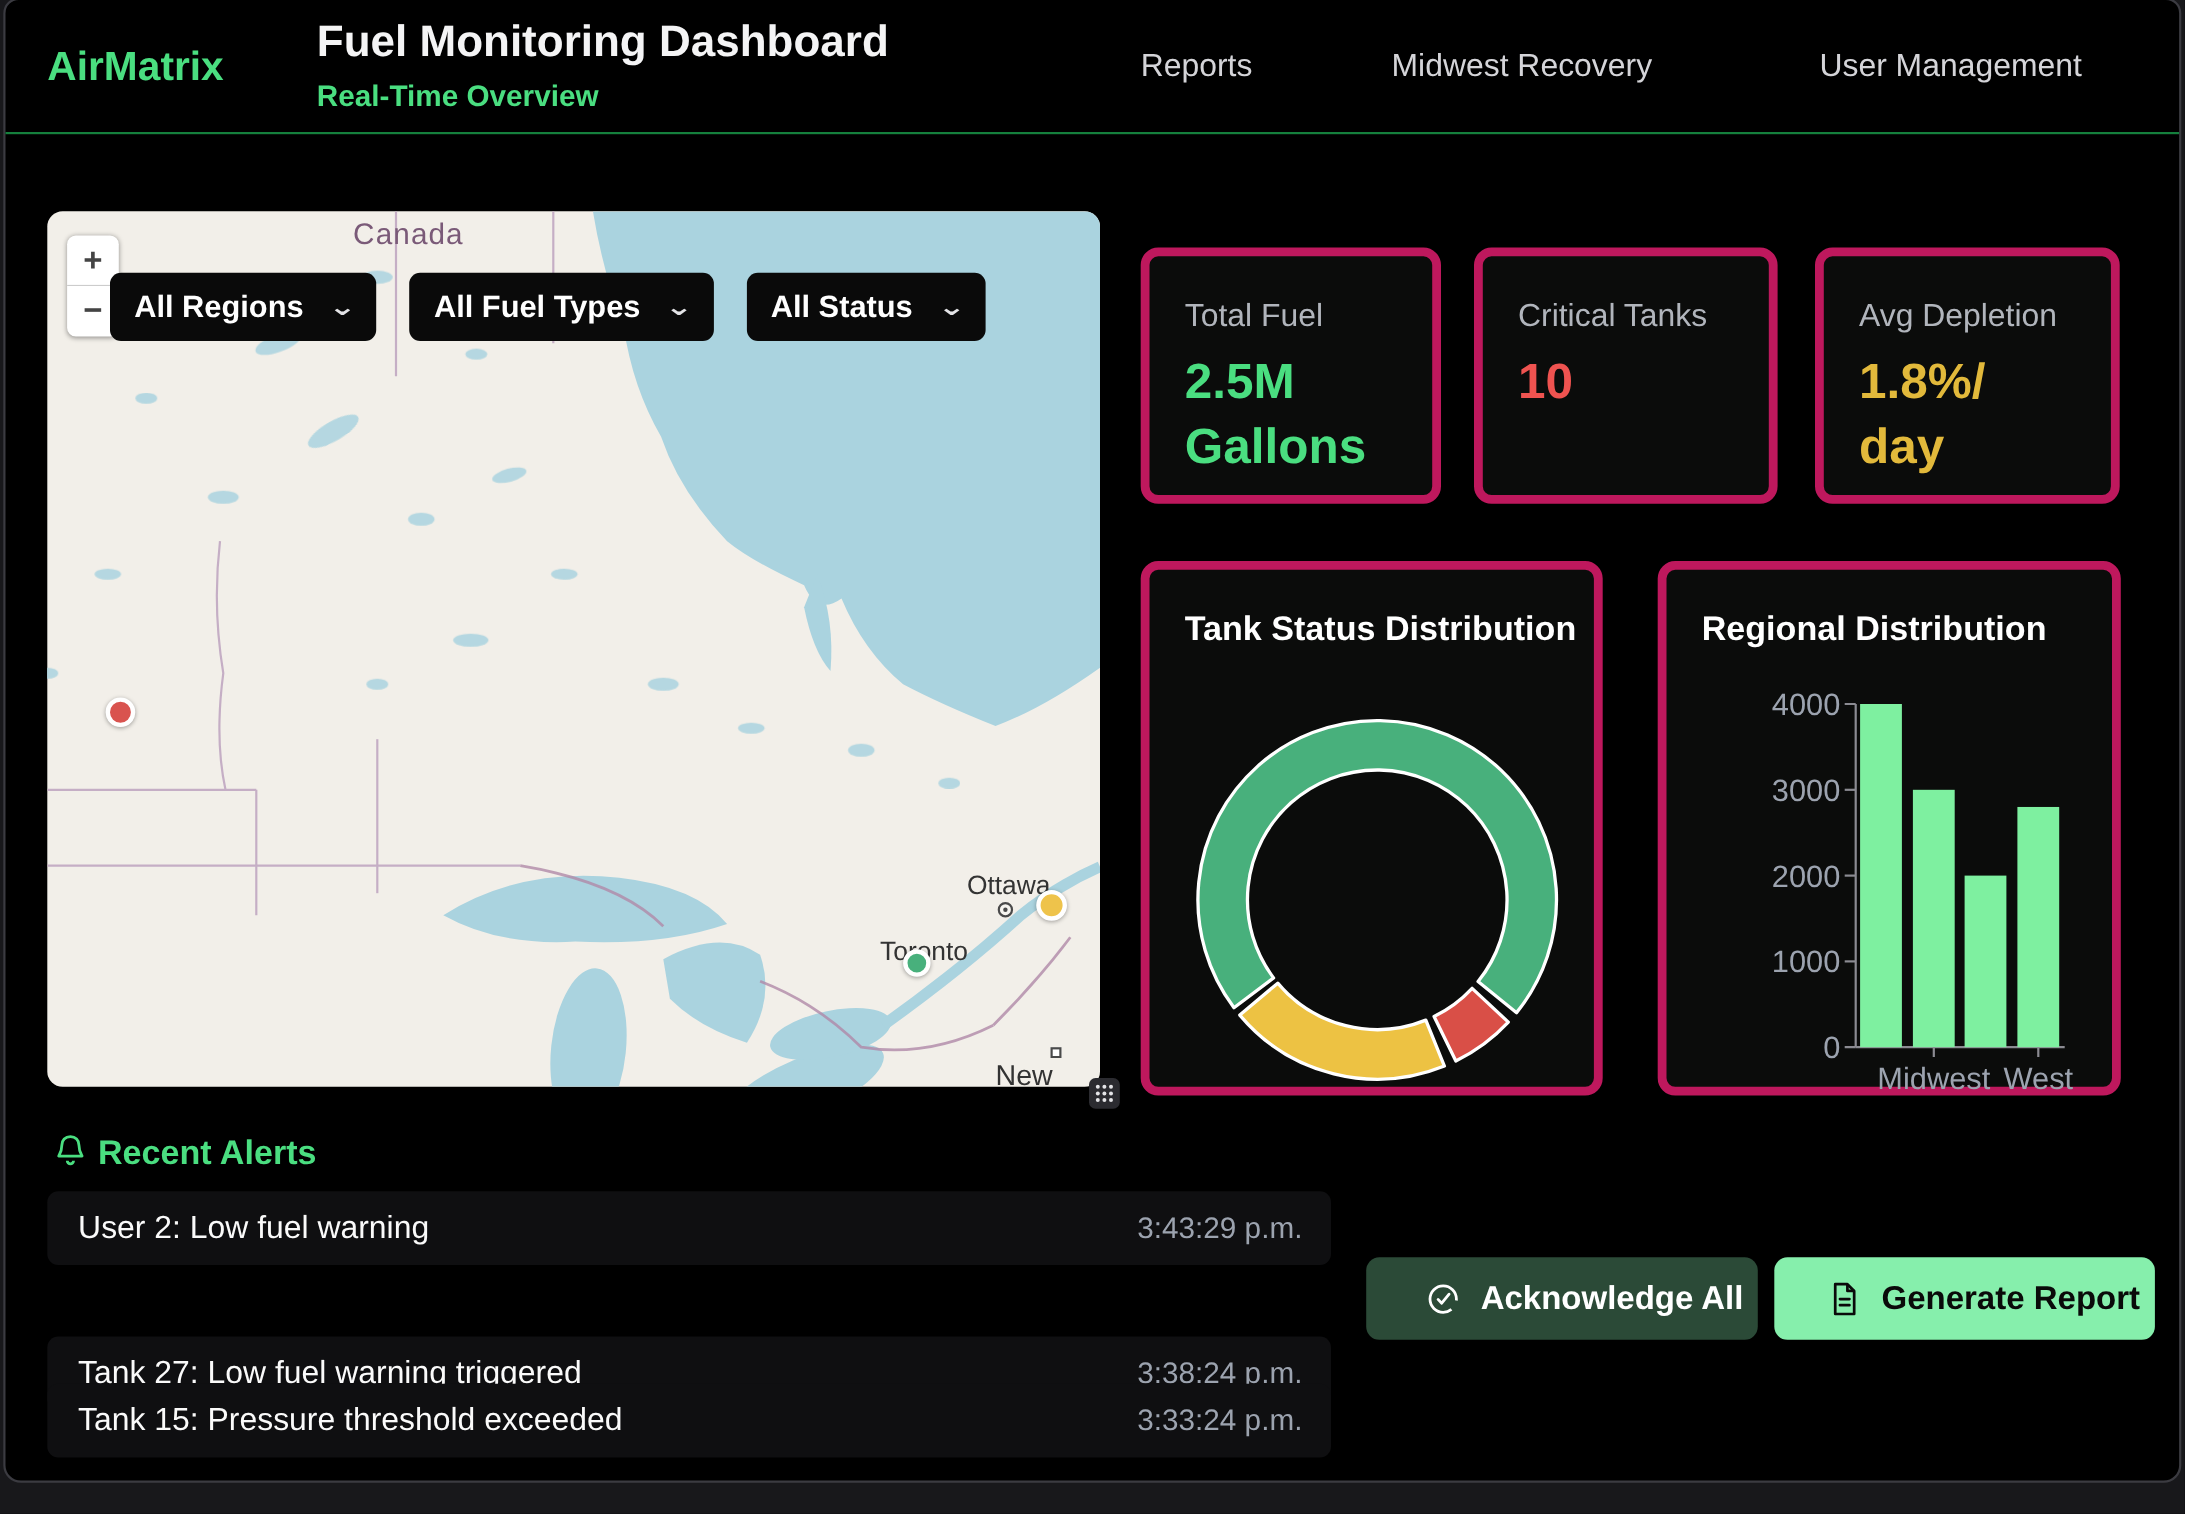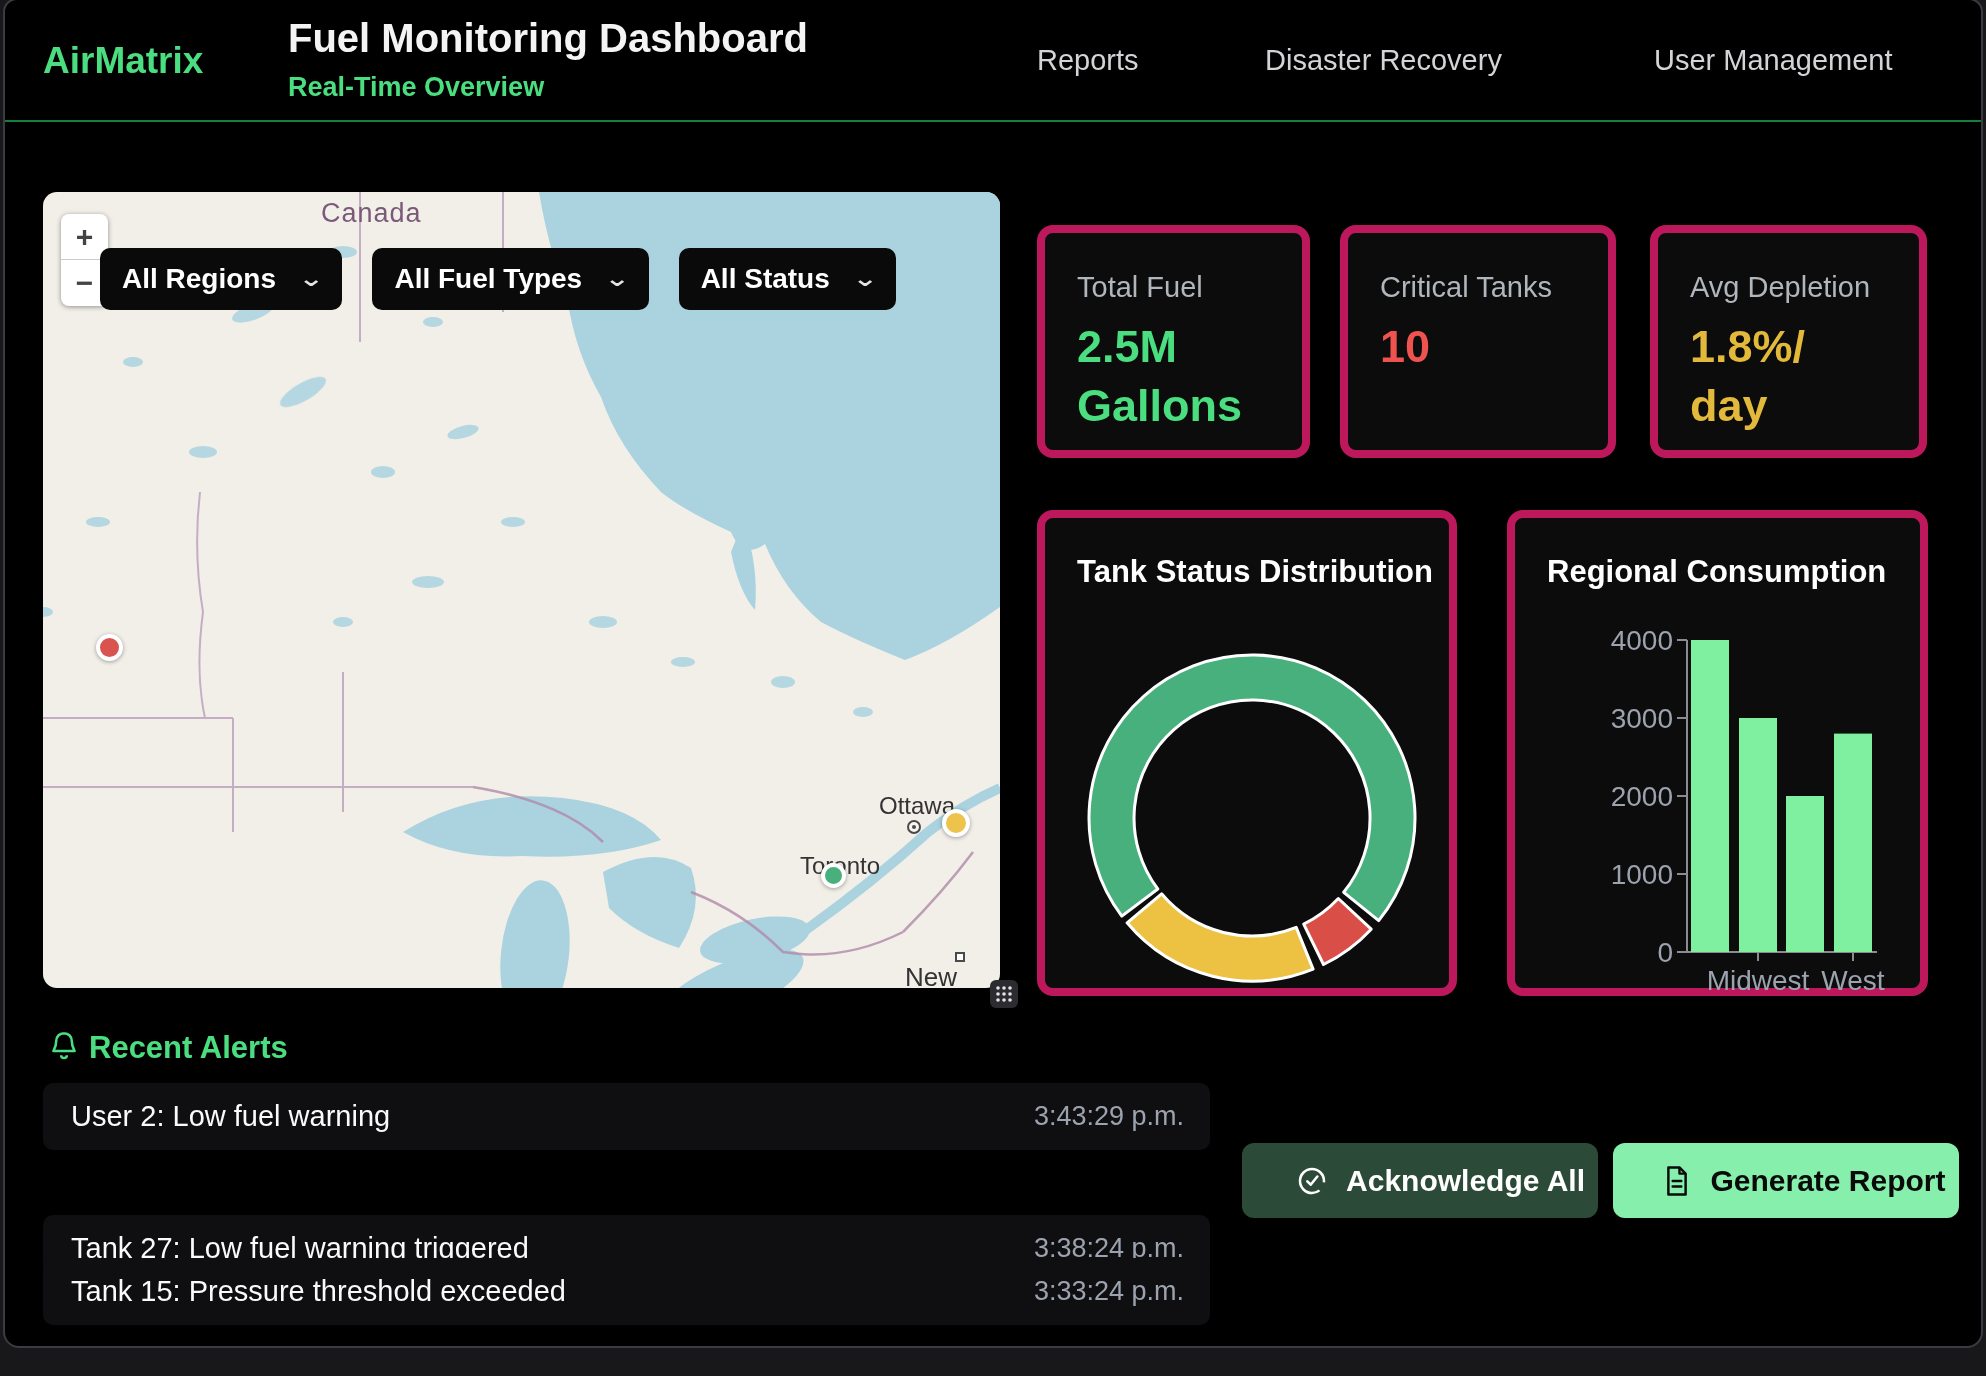--- a/index.html
+++ b/index.html
@@ -59,21 +59,21 @@
 </head>
 <body>
 
 <div class="app">
 
   <div class="header">
     <div class="brand">AirMatrix</div>
     <div class="title">Fuel Monitoring Dashboard</div>
     <div class="subtitle">Real-Time Overview</div>
     <div class="nav-link" style="left:1032px">Reports</div>
-    <div class="nav-link" style="left:1260px">Disaster Recovery</div>
+    <div class="nav-link" style="left:1260px">Midwest Recovery</div>
     <div class="nav-link" style="left:1649px">User Management</div>
   </div>
 
   <div class="map">
     <svg class="terrain" width="957" height="796" viewBox="0 0 957 796">
 
       <path d="M496,0 L957,0 L957,415 Q905,452 862,468 Q812,448 778,430 Q742,400 722,352 Q700,368 688,340 Q640,318 618,300 Q575,255 558,205 Q532,160 524,105 Q505,55 496,0 Z" fill="#aad3df"></path>
       <path d="M700,330 Q716,372 712,418 Q696,400 688,360 Z" fill="#aad3df"></path>
 
       <g fill="#aad3df" opacity="0.85">
@@ -189,21 +189,21 @@
 
   <div class="card" style="left:1032px;top:510px;width:420px;height:486px;">
     <div class="chart-title">Tank Status Distribution</div>
     <svg id="donut-svg" width="420" height="486" viewBox="0 0 420 486">
         <path d="M76.8 398.1 A163 163 0 1 1 333.7 402.6 L298.7 374.3 A118 118 0 1 0 112.8 371.0 Z" fill="#48b07c" stroke="#fff" stroke-width="3" stroke-linejoin="round"></path>
         <path d="M326.2 411.2 A163 163 0 0 1 278.5 446.5 L258.7 406.1 A118 118 0 0 0 293.3 380.5 Z" fill="#d94f47" stroke="#fff" stroke-width="3" stroke-linejoin="round"></path>
         <path d="M268.1 451.1 A163 163 0 0 1 82.1 404.8 L116.6 375.8 A118 118 0 0 0 251.2 409.4 Z" fill="#edc243" stroke="#fff" stroke-width="3" stroke-linejoin="round"></path>
       </svg>
   </div>
   <div class="card" style="left:1502px;top:510px;width:421px;height:486px;">
-    <div class="chart-title">Regional Consumption</div>
+    <div class="chart-title">Regional Distribution</div>
     <svg id="bar-svg" width="421" height="486" viewBox="0 0 421 486">
         <text x="158" y="444" text-anchor="end" font-size="28" fill="#9ca3af">0</text>
         <line x1="162" y1="434" x2="172" y2="434" stroke="#8b8b92" stroke-width="2"></line>
         <text x="158" y="366" text-anchor="end" font-size="28" fill="#9ca3af">1000</text>
         <line x1="162" y1="356" x2="172" y2="356" stroke="#8b8b92" stroke-width="2"></line>
         <text x="158" y="288" text-anchor="end" font-size="28" fill="#9ca3af">2000</text>
         <line x1="162" y1="278" x2="172" y2="278" stroke="#8b8b92" stroke-width="2"></line>
         <text x="158" y="210" text-anchor="end" font-size="28" fill="#9ca3af">3000</text>
         <line x1="162" y1="200" x2="172" y2="200" stroke="#8b8b92" stroke-width="2"></line>
         <text x="158" y="132" text-anchor="end" font-size="28" fill="#9ca3af">4000</text>

